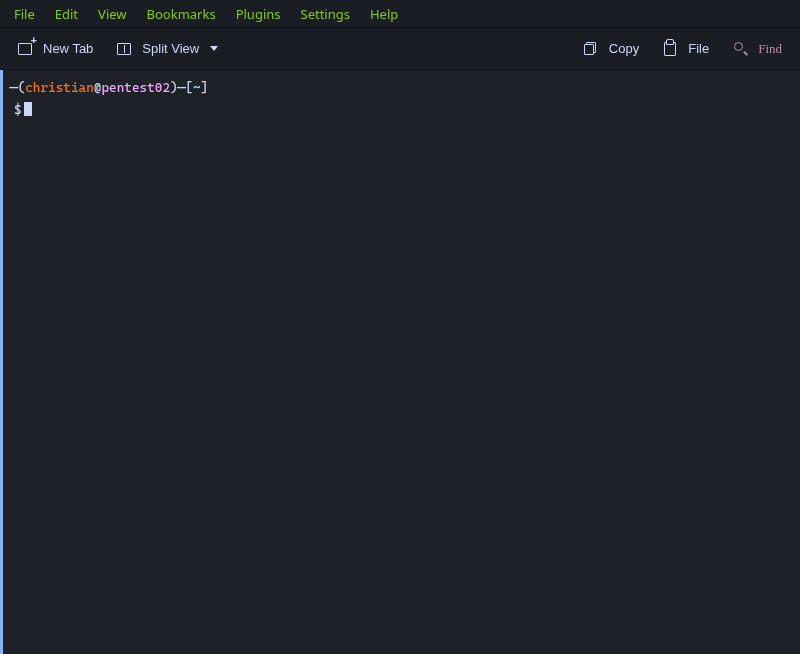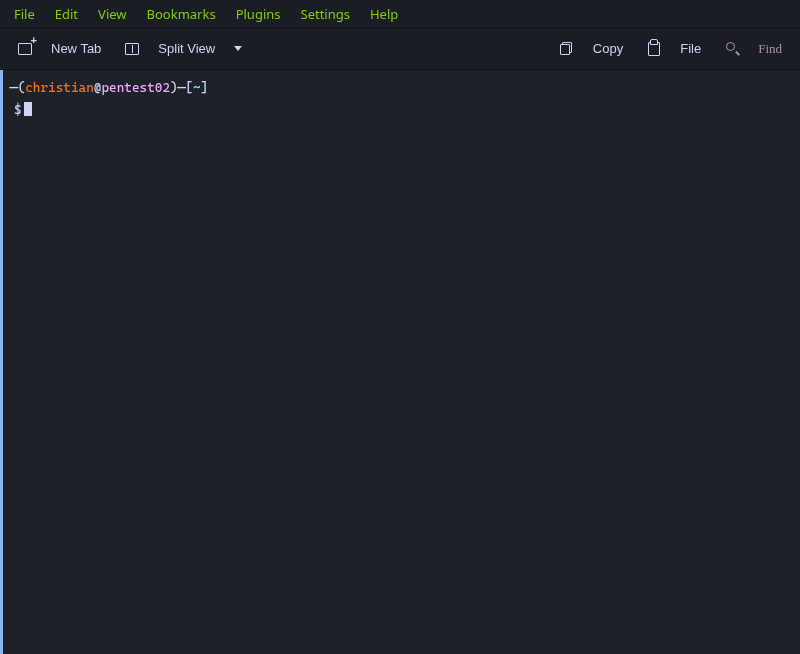--- a/index.html
+++ b/index.html
@@ -42,21 +42,21 @@
       background: #1a1d23;
       height: 42px;
       padding: 0 8px;
       border-bottom: 1px solid #111418;
       gap: 4px;
     }
 
     .toolbar-btn {
       display: flex;
       align-items: center;
-      gap: 19px;
+      gap: 11px;
       padding: 4px 10px;
       background: transparent;
       border: none;
       color: #cdd6f4;
       font-size: 13px;
       cursor: pointer;
       border-radius: 4px;
       height: 30px;
     }
 

